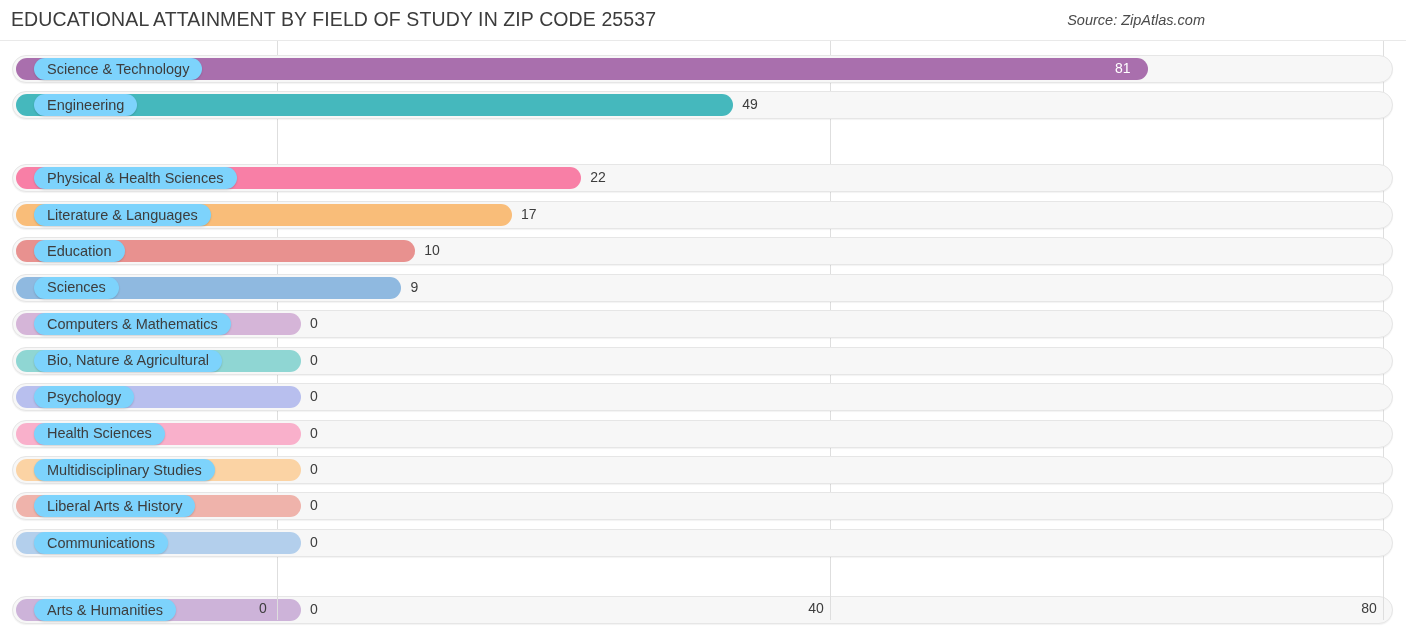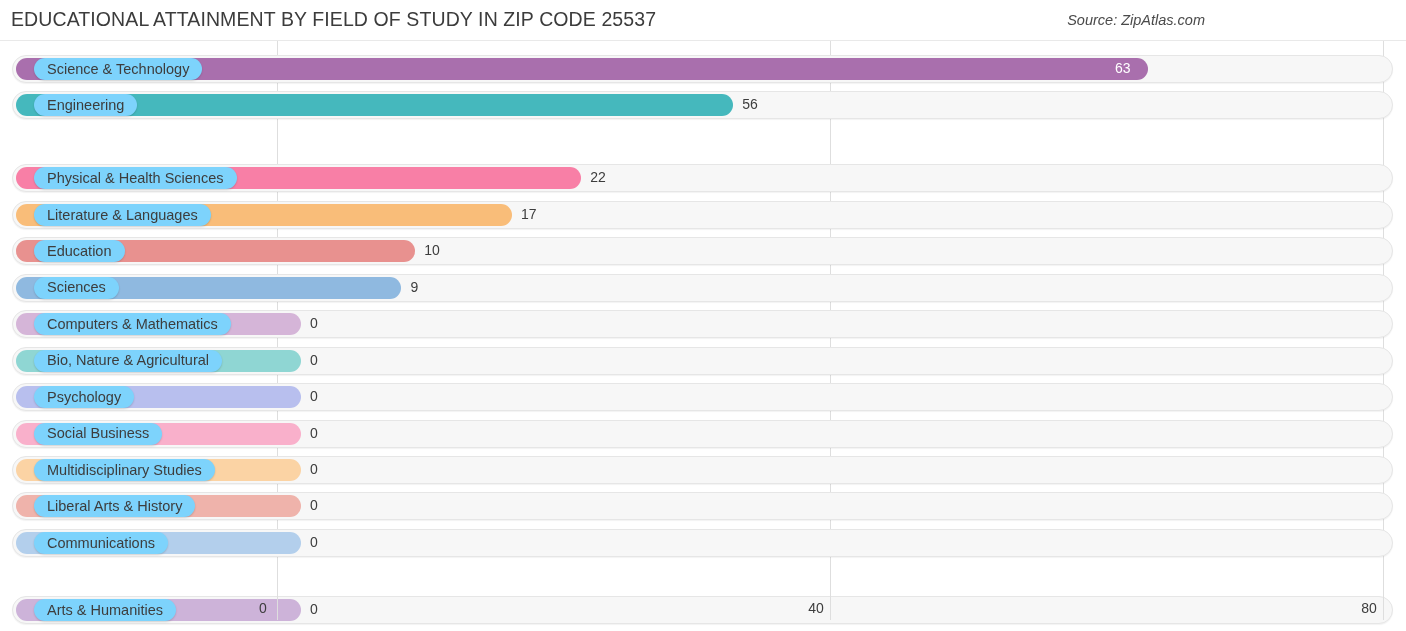--- a/index.html
+++ b/index.html
@@ -182,29 +182,29 @@
         <div class="gridline" style="left: 830px;"></div>
         <div class="gridline" style="left: 1383px;"></div>
       </div>
     <div class="rows" id="rows">
         <div class="row" style="top: 14px;">
           <div class="track"></div>
           <div class="bar" style="width: 1131.97px; background: rgb(169, 111, 173);"></div>
           <div class="label-pill">
             <span>Science &amp; Technology</span>
           </div>
-          <div class="value-in" style="left: 1102.97px;">63</div>
+          <div class="value-in" style="left: 1102.97px;">81</div>
         </div>
         <div class="row" style="top: 50.45px;">
           <div class="track"></div>
           <div class="bar" style="width: 717.225px; background: rgb(69, 184, 189);"></div>
           <div class="label-pill">
             <span>Engineering</span>
           </div>
-          <div class="value-out" style="left: 730.225px;">56</div>
+          <div class="value-out" style="left: 730.225px;">49</div>
         </div>
         <div class="row" style="top: 123.35px;">
           <div class="track"></div>
           <div class="bar" style="width: 565.15px; background: rgb(248, 127, 166);"></div>
           <div class="label-pill">
             <span>Physical &amp; Health Sciences</span>
           </div>
           <div class="value-out" style="left: 578.15px;">22</div>
         </div>
         <div class="row" style="top: 159.8px;">
@@ -252,21 +252,21 @@
           <div class="bar" style="width: 285px; background: rgb(184, 191, 238);"></div>
           <div class="label-pill">
             <span>Psychology</span>
           </div>
           <div class="value-out" style="left: 298px;">0</div>
         </div>
         <div class="row" style="top: 378.5px;">
           <div class="track"></div>
           <div class="bar" style="width: 285px; background: rgb(249, 176, 203);"></div>
           <div class="label-pill">
-            <span>Social Business</span>
+            <span>Health Sciences</span>
           </div>
           <div class="value-out" style="left: 298px;">0</div>
         </div>
         <div class="row" style="top: 414.95px;">
           <div class="track"></div>
           <div class="bar" style="width: 285px; background: rgb(251, 211, 164);"></div>
           <div class="label-pill">
             <span>Multidisciplinary Studies</span>
           </div>
           <div class="value-out" style="left: 298px;">0</div>

